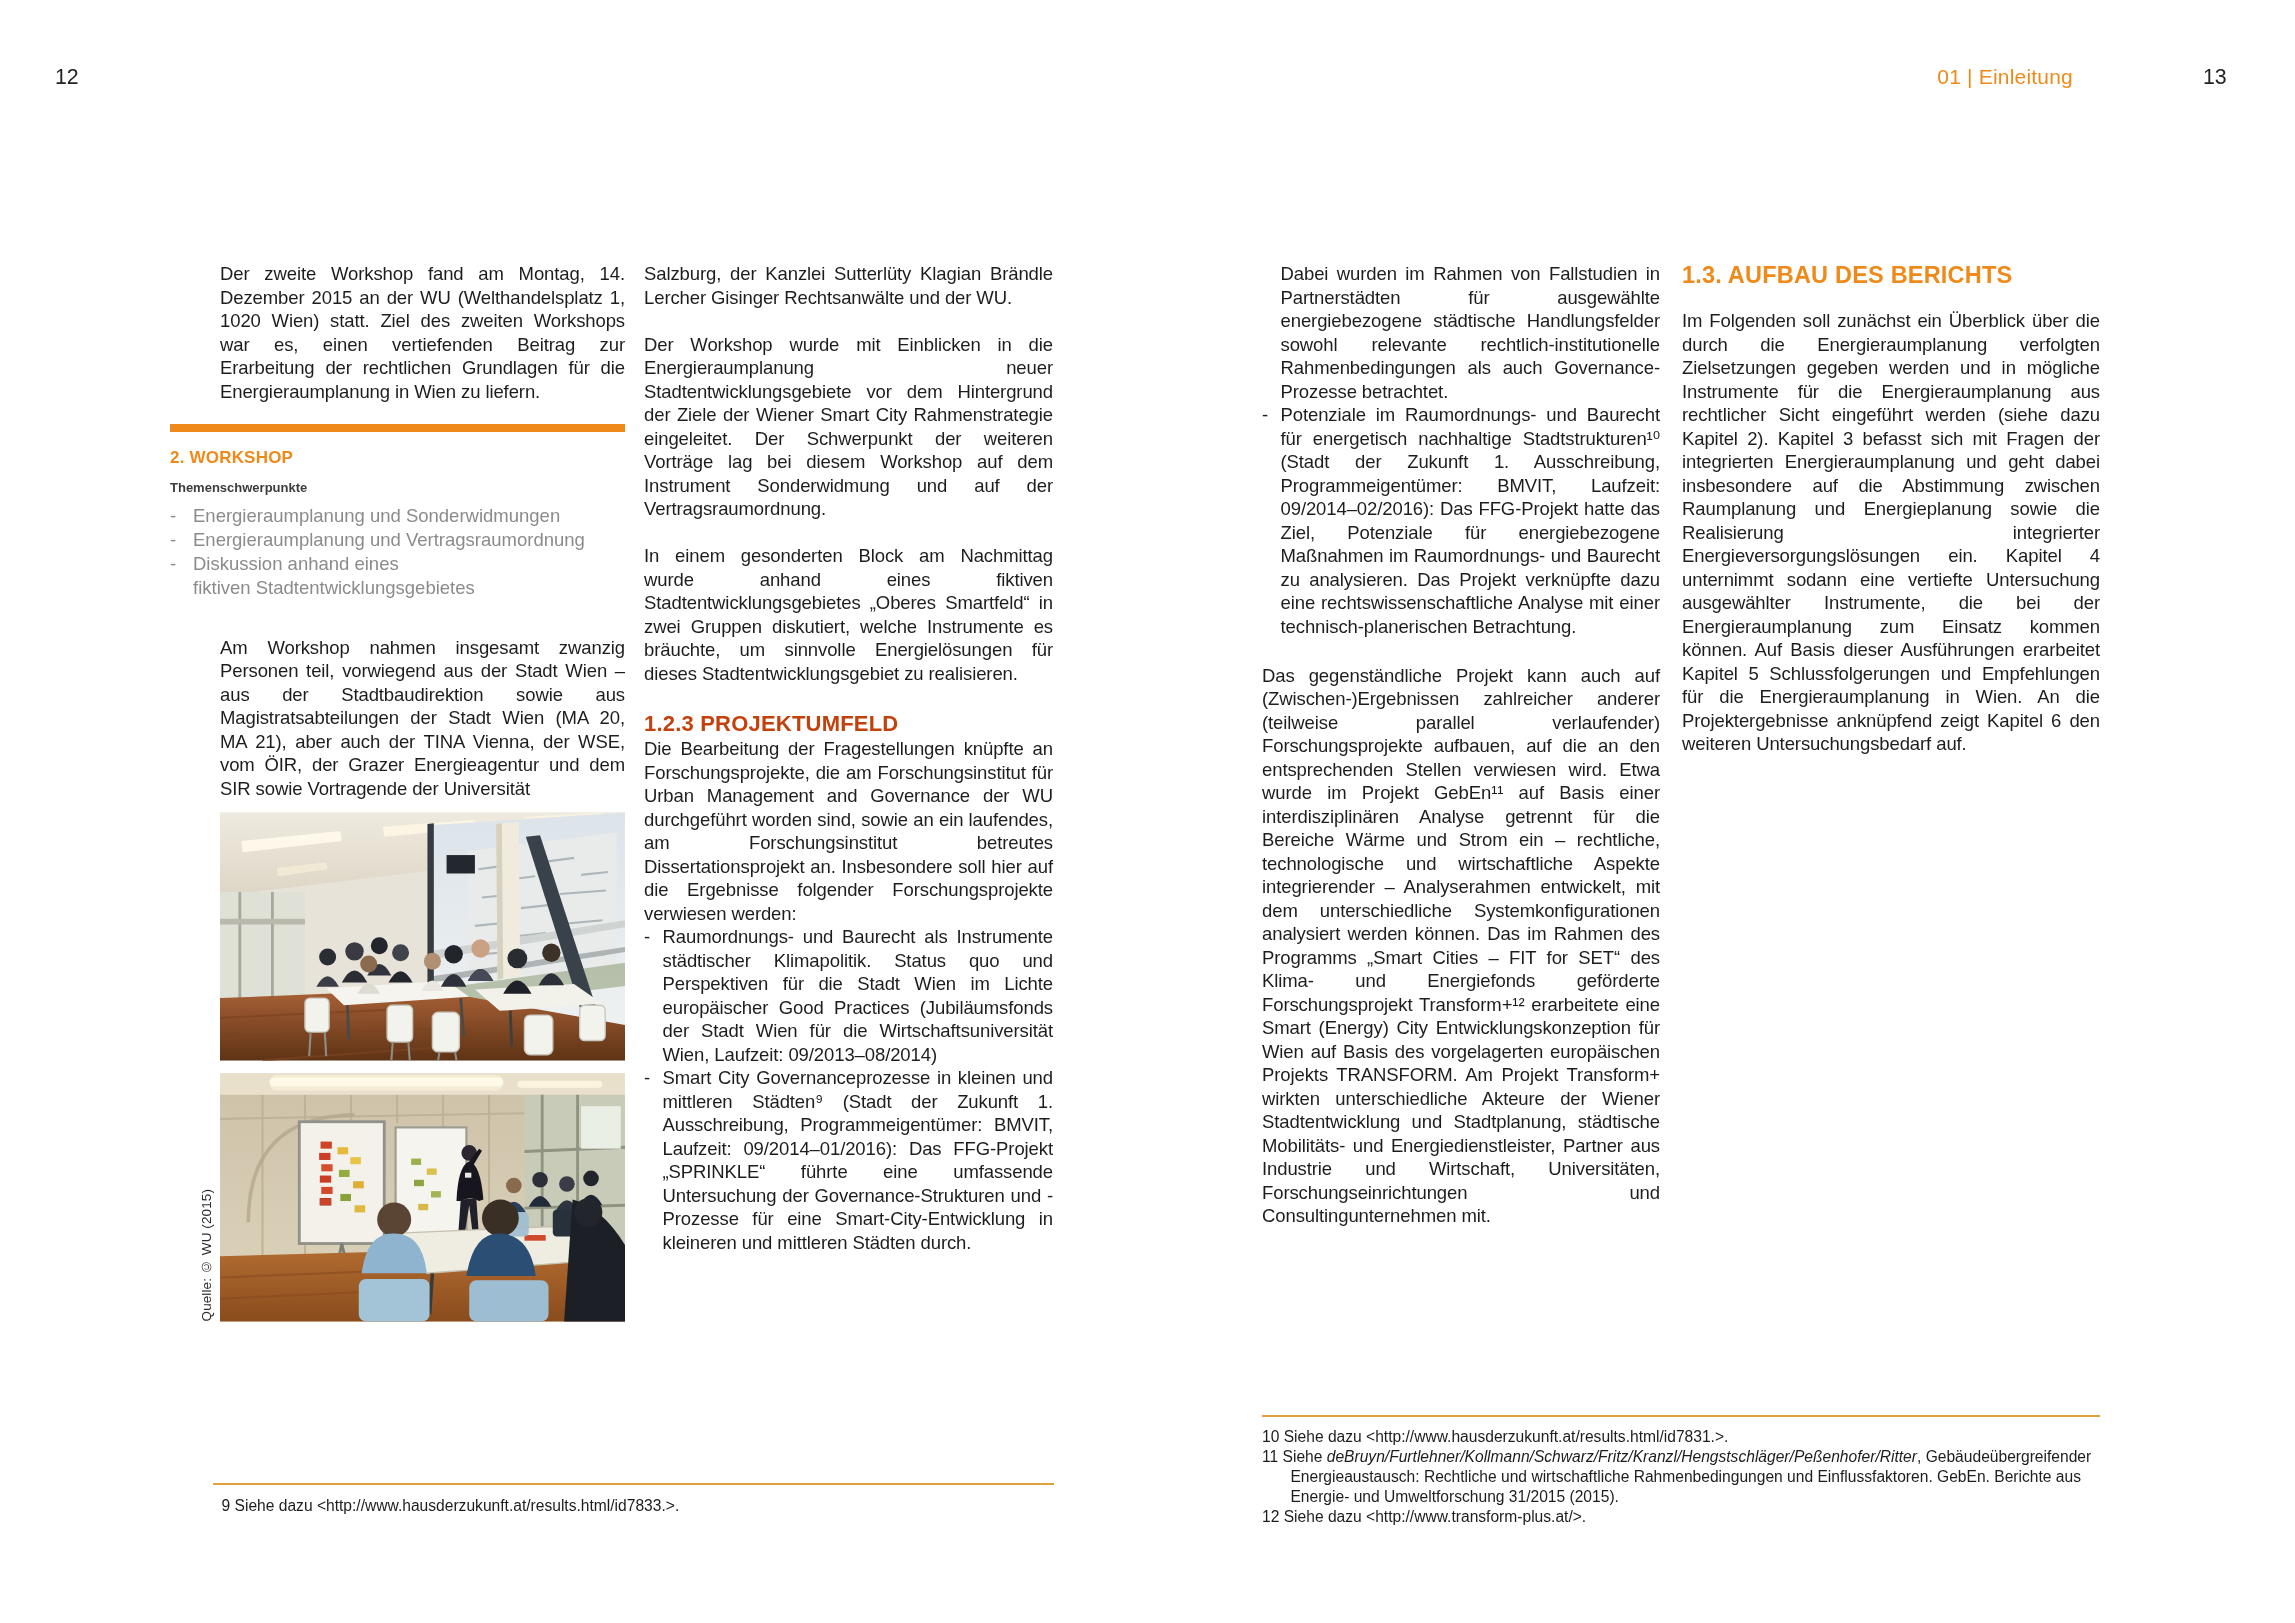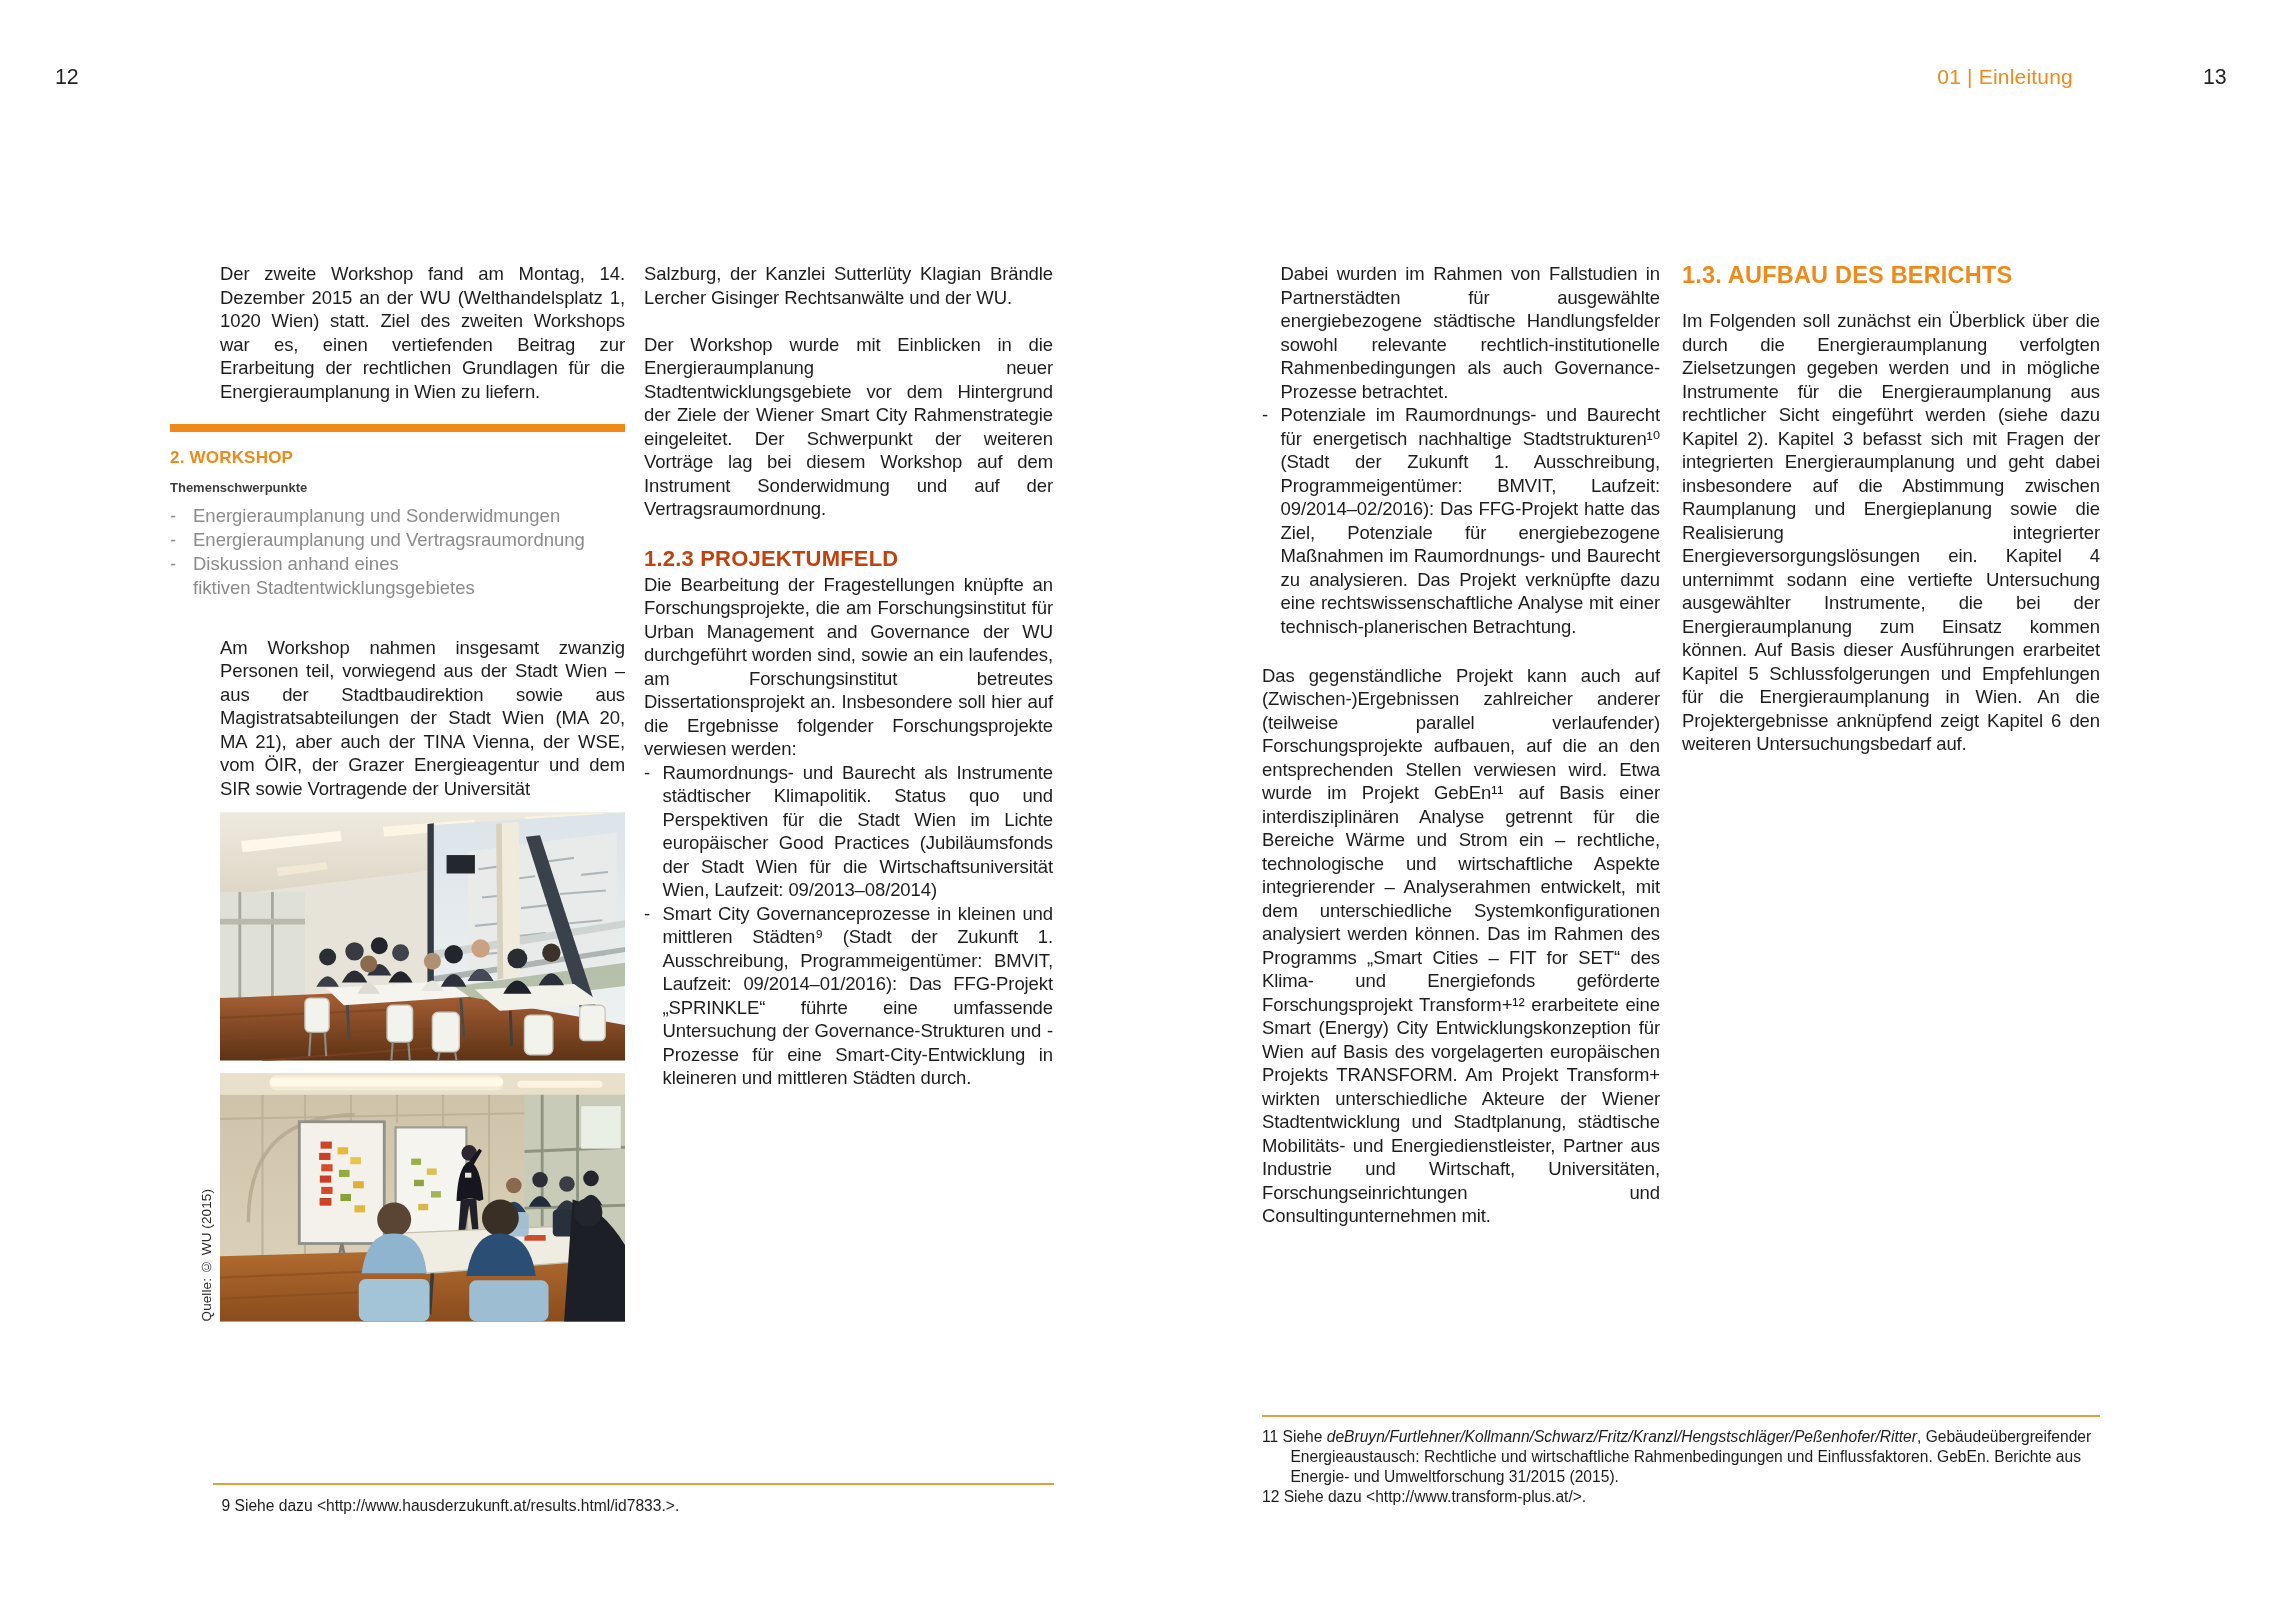--- a/index.html
+++ b/index.html
@@ -309,20 +309,21 @@
           <path d="M498,178 q40,10 74,64 l0,108 -86,0 z" fill="#1d1f26"></path>
           <circle cx="520" cy="196" r="20" fill="#23252d"></circle>
         </g>
       </svg>
     </div>
   </div>
 
   <div class="col col2">
     <p class="bt">Salzburg, der Kanzlei Sutterlüty Klagian Brändle Lercher Gisinger Rechtsanwälte und der WU.</p>
     <p class="bt mt1">Der Workshop wurde mit Einblicken in die Energieraumplanung neuer Stadtentwicklungsgebiete vor dem Hintergrund der Ziele der Wiener Smart City Rahmenstrategie eingeleitet. Der Schwerpunkt der weiteren Vorträge lag bei diesem Workshop auf dem Instrument Sonderwidmung und auf der Vertragsraumordnung.</p>
+    <p class="bt mt1">In einem gesonderten Block am Nachmittag wurde anhand eines fiktiven Stadtentwicklungsgebietes „Oberes Smartfeld“ in zwei Gruppen diskutiert, welche Instrumente es bräuchte, um sinnvolle Energielösungen für dieses Stadtentwicklungsgebiet zu realisieren.</p>
     <h3 class="h-orange">1.2.3 PROJEKTUMFELD</h3>
     <p class="bt" style="margin-top:1px;">Die Bearbeitung der Fragestellungen knüpfte an Forschungsprojekte, die am Forschungsinstitut für Urban Management and Governance der WU durchgeführt worden sind, sowie an ein laufendes, am Forschungsinstitut betreutes Dissertationsprojekt an. Insbesondere soll hier auf die Ergebnisse folgender Forschungsprojekte verwiesen werden:</p>
     <div class="bt hl">
       <span class="dash">-</span>
       <span class="txt">Raumordnungs- und Baurecht als Instrumente städtischer Klimapolitik. Status quo und Perspektiven für die Stadt Wien im Lichte europäischer Good Practices (Jubiläumsfonds der Stadt Wien für die Wirtschaftsuniversität Wien, Laufzeit: 09/2013–08/2014)</span>
     </div>
     <div class="bt hl">
       <span class="dash">-</span>
       <span class="txt">Smart City Governanceprozesse in kleinen und mittleren Städten⁹ (Stadt der Zukunft 1. Ausschreibung, Programmeigentümer: BMVIT, Laufzeit: 09/2014–01/2016): Das FFG-Projekt „SPRINKLE“ führte eine umfassende Untersuchung der Governance-Strukturen und -Prozesse für eine Smart-City-Entwicklung in kleineren und mittleren Städten durch.</span>
     </div>
@@ -347,20 +348,24 @@
     <div class="fn">
       <span>9</span>
       <span>Siehe dazu &lt;http://www.hausderzukunft.at/results.html/id7833.&gt;.</span>
     </div>
   </div>
 
   <div class="fnbox fnbox-right">
     <div class="fnrule"></div>
     <div class="fn fn-wrap">
       <div class="fn-item">
+        <span>10</span>
+        <span>Siehe dazu &lt;http://www.hausderzukunft.at/results.html/id7831.&gt;.</span>
+      </div>
+      <div class="fn-item">
         <span>11</span>
         <span>Siehe </span><em>deBruyn/Furtlehner/Kollmann/Schwarz/Fritz/Kranzl/Hengstschläger/Peßenhofer/Ritter</em><span>, Gebäudeübergreifender Energieaustausch: Rechtliche und wirtschaftliche Rahmenbedingungen und Einflussfaktoren. GebEn. Berichte aus Energie- und Umweltforschung 31/2015 (2015).</span>
       </div>
       <div class="fn-item">
         <span>12</span>
         <span>Siehe dazu &lt;http://www.transform-plus.at/&gt;.</span>
       </div>
     </div>
   </div>
 

